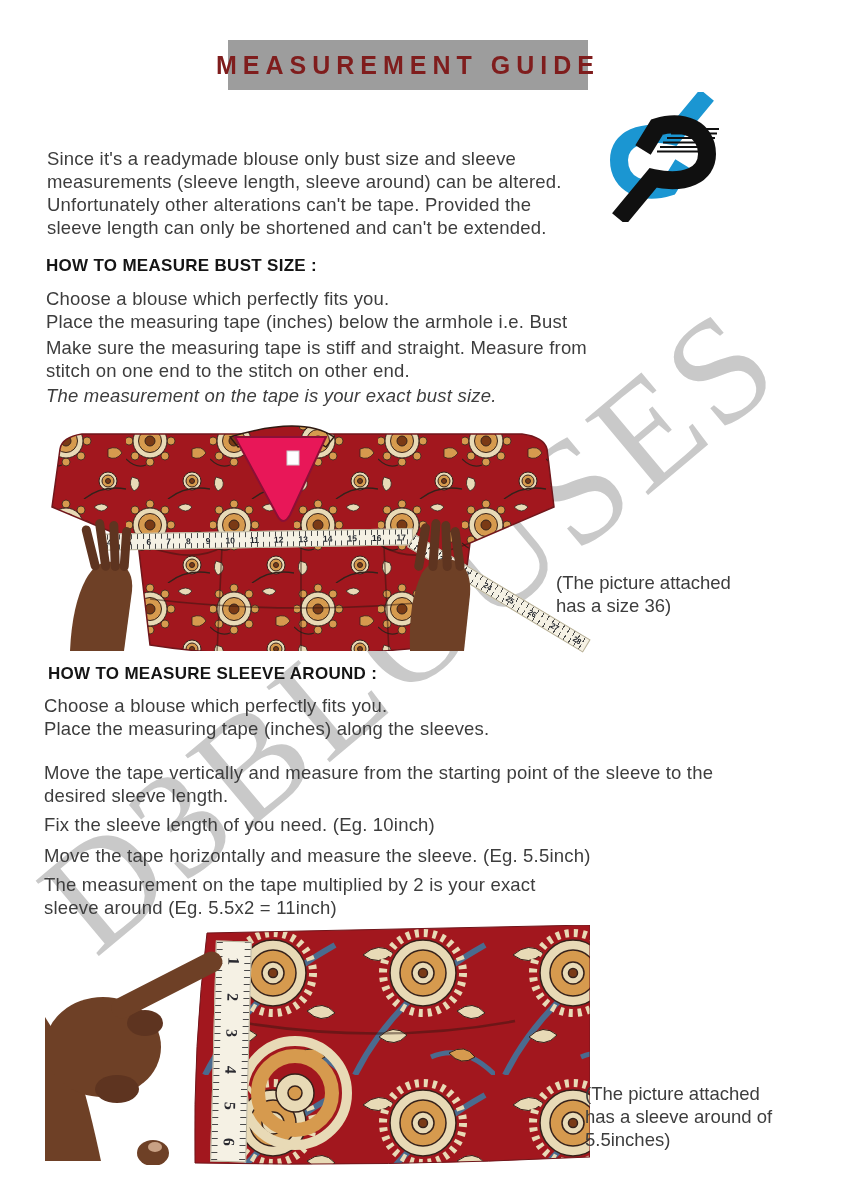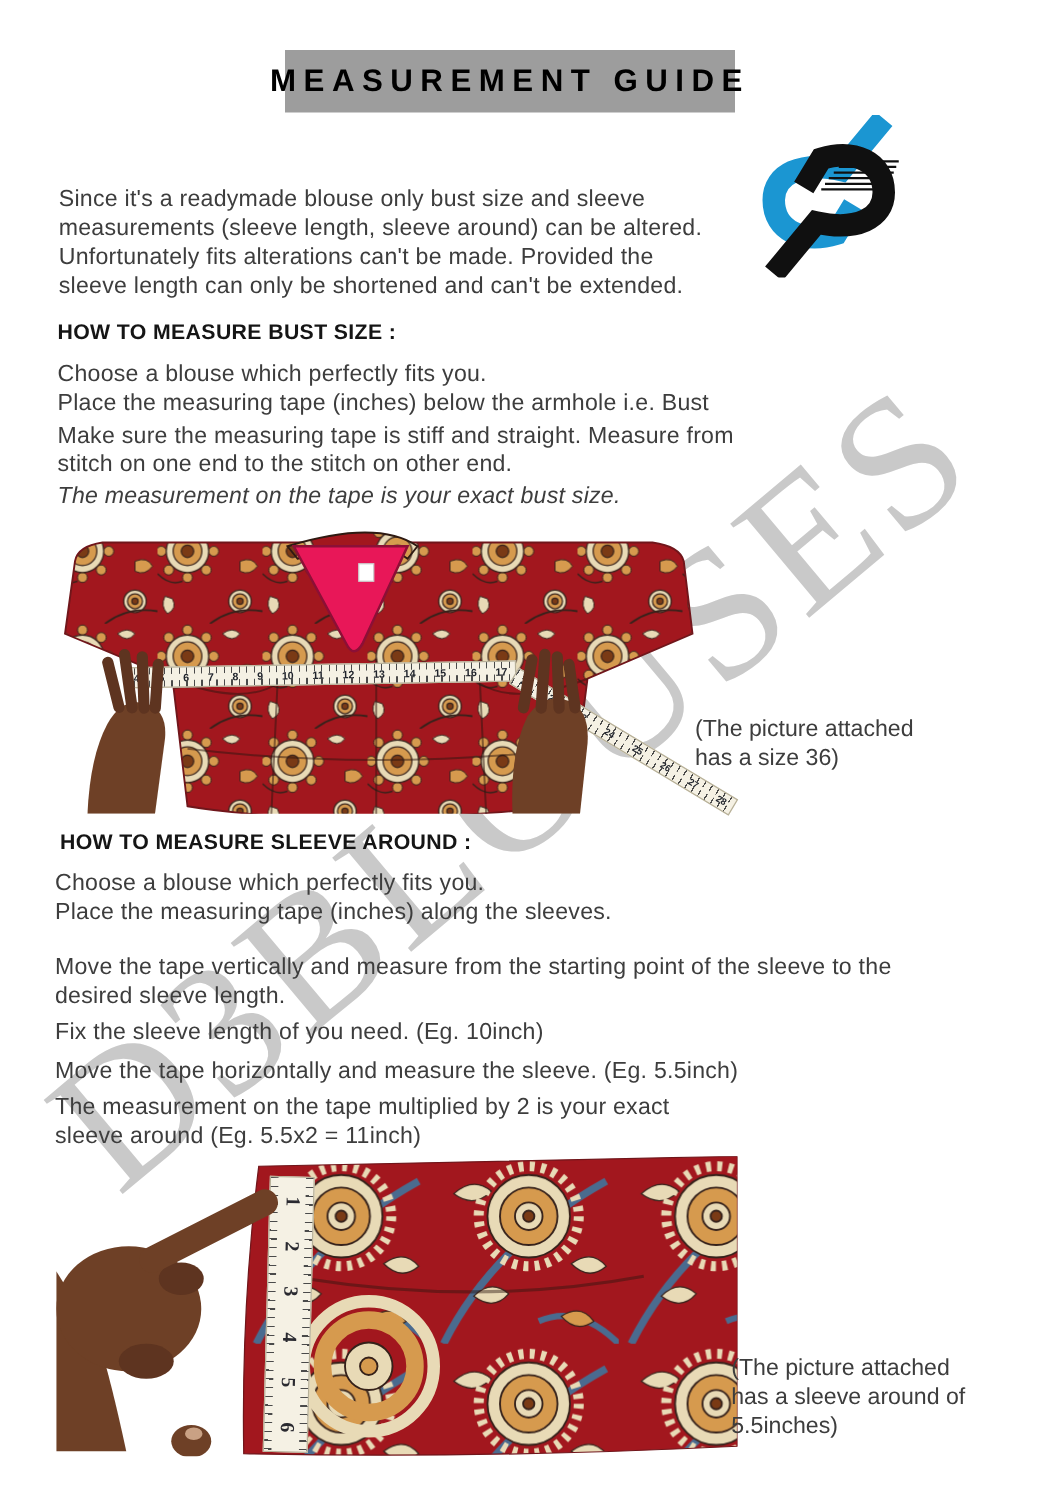--- a/index.html
+++ b/index.html
@@ -13,21 +13,21 @@
     font-family:"Liberation Serif",serif;font-size:150px;letter-spacing:6px;
     color:#c9c9c9;transform:rotate(-40deg);transform-origin:center center;
     white-space:nowrap;user-select:none;
   }
   
   .header-bar{
     position:absolute;left:228px;top:40px;width:360px;height:50px;z-index:2;
     background:#9d9d9d;display:flex;align-items:center;justify-content:center;
   }
   .header-bar .title{
-    font-size:25px;font-weight:bold;color:#000000;letter-spacing:6px;white-space:nowrap;
+    font-size:25px;font-weight:bold;color:#7f1d1d;letter-spacing:6px;white-space:nowrap;
   }
   
   .logo{position:absolute;left:603px;top:92px;width:120px;height:130px;z-index:2;}
   
   .intro{
     position:absolute;left:47px;top:128px;width:535px;z-index:2;
     font-size:18.5px;line-height:23px;letter-spacing:0.2px;
   }
   .sec-heading{
     position:absolute;z-index:2;font-size:17px;font-weight:bold;color:#151515;letter-spacing:0.3px;white-space:nowrap;
@@ -95,21 +95,21 @@
         <line x1="68" y1="41.5" x2="114" y2="41.5"></line>
         <line x1="64" y1="46" x2="112" y2="46"></line>
         <line x1="60" y1="50.5" x2="110" y2="50.5"></line>
         <line x1="57" y1="55" x2="108" y2="55"></line>
         <line x1="54" y1="59.5" x2="100" y2="59.5"></line>
       </g>
       <path d="M16 127 L50 86 C 82 93, 104 83, 104 62 C 104 37, 80 27, 54 35 L 40 58" fill="none" stroke="#101010" stroke-width="18" stroke-linecap="butt"></path>
     </svg>
   </div>
 
-  <p class="intro">Since it's a readymade blouse only bust size and sleeve measurements (sleeve length, sleeve around) can be altered. Unfortunately fits alterations can't be made. Provided the sleeve length can only be shortened and can't be extended.</p>
+  <p class="intro">Since it's a readymade blouse only bust size and sleeve measurements (sleeve length, sleeve around) can be altered. Unfortunately other alterations can't be tape. Provided the sleeve length can only be shortened and can't be extended.</p>
 
   <div class="sec-heading" id="heading-bust">HOW TO MEASURE BUST SIZE :</div>
   <div class="steps" id="steps-bust">
     <p>Choose a blouse which perfectly fits you.</p>
     <p>Place the measuring tape (inches) below the armhole i.e. Bust</p>
     <p>Make sure the measuring tape is stiff and straight. Measure from stitch on one end to the stitch on other end.</p>
     <p>The measurement on the tape is your exact bust size.</p>
   </div>
 
   <div class="photo" id="photo-bust">

